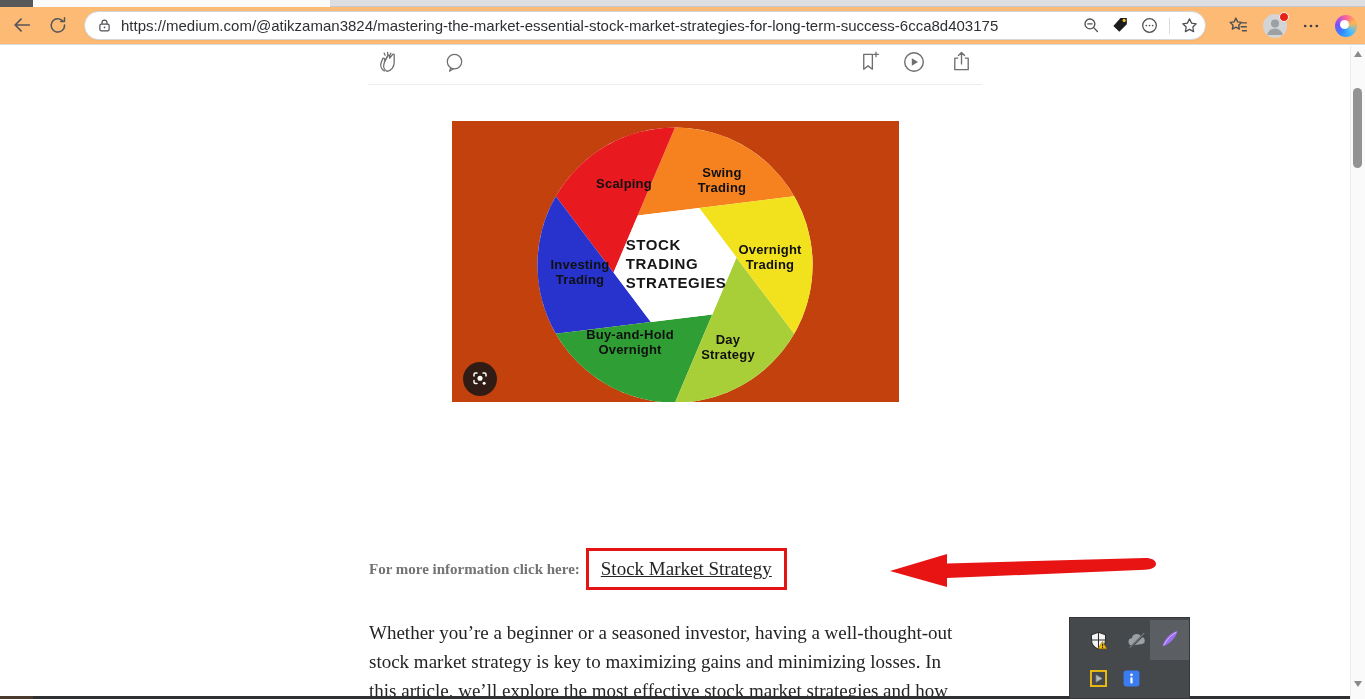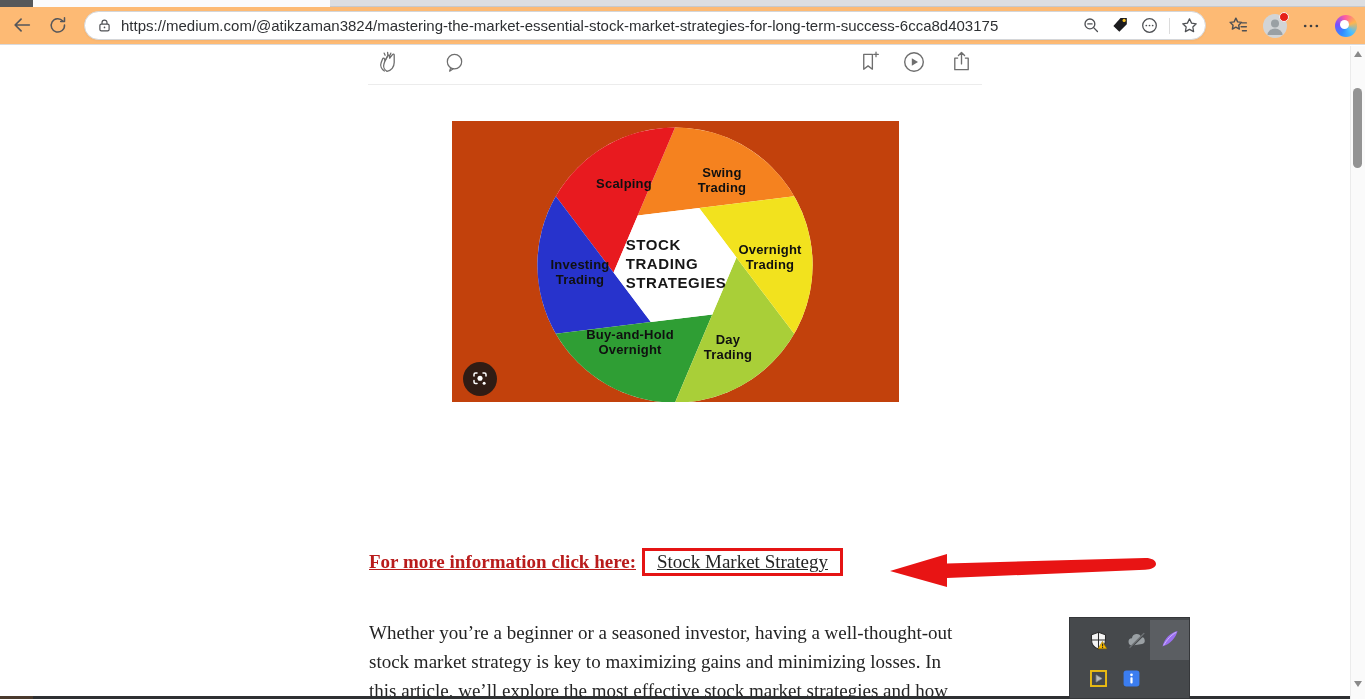--- a/index.html
+++ b/index.html
@@ -44,22 +44,22 @@
                font-weight:bold;font-size:13px;line-height:1.15;color:#101010;letter-spacing:.2px;}
   .wheel-center{position:absolute;transform:translate(-50%,-50%);white-space:pre-line;text-align:left;
                 font-weight:bold;font-size:15px;line-height:1.25;color:#161616;letter-spacing:.6px;}
   .lens-btn{position:absolute;left:11px;top:241px;width:34px;height:34px;border-radius:50%;
             background:rgba(22,22,22,.85);display:flex;align-items:center;justify-content:center;color:#fff;}
 
   
   .para{position:absolute;left:369px;width:612px;font-family:"Liberation Serif",serif;
         font-size:19px;line-height:29px;color:#242424;white-space:pre-line;}
   .cta-row{position:absolute;left:369px;top:548px;display:flex;align-items:center;}
-  .cta-bold{font-family:"Liberation Serif",serif;font-weight:bold;font-size:19px;color:#b91c1c;white-space:nowrap;text-decoration:underline;}
-  .link-box{margin-left:6px;border:3px solid #e51414;padding:0 12px;}
+  .cta-bold{font-family:"Liberation Serif",serif;font-weight:bold;font-size:15px;color:#737373;white-space:nowrap;}
+  .link-box{margin-left:6px;border:3px solid #e51414;padding:7px 12px;}
   .link-box a{font-family:"Liberation Serif",serif;font-size:19px;color:#242424;text-decoration:underline;white-space:nowrap;}
 
   
   .red-arrow{position:absolute;left:885px;top:550px;}
 
   
   .tray{position:absolute;left:1069px;top:617px;width:121px;height:82px;background:#46494c;
         border:1px solid #35373a;box-sizing:border-box;}
   .tray-cell-active{position:absolute;left:80px;top:2px;width:39px;height:40px;background:#5b5e62;}
   .tray-icon{position:absolute;width:22px;height:22px;display:flex;align-items:center;justify-content:center;}
@@ -197,21 +197,21 @@
       <path d="M 44.66 -5.48 L 86.6 50 A 100 100 0 0 1 0 100 L 27.08 35.94 Z" fill="#a9cf38"></path>
       <path d="M 17.58 -41.42 L 86.6 -50 A 100 100 0 0 1 86.6 50 L 44.66 -5.48 Z" fill="#f2e21e"></path>
       <path fill="#ffffff" d="M 44.66 -5.48 L 17.58 -41.42 L -27.08 -35.94 L -44.66 5.48 L -17.58 41.42 L 27.08 35.94 Z"></path>
     </svg>
     <div class="wheel-label" style="left:172px;top:63px">Scalping</div>
     <div class="wheel-label" style="left:270px;top:60px">Swing
 Trading</div>
     <div class="wheel-label" style="left:318px;top:137px">Overnight
 Trading</div>
     <div class="wheel-label" style="left:276px;top:227px">Day
-Trading</div>
+Strategy</div>
     <div class="wheel-label" style="left:178px;top:222px">Buy-and-Hold
 Overnight</div>
     <div class="wheel-label" style="left:128px;top:152px">Investing
 Trading</div>
     <div class="wheel-center" style="left:224px;top:143px">STOCK
 TRADING
 STRATEGIES</div>
 
     <div class="lens-btn">
       <svg width="18" height="18" viewBox="0 0 24 24">

